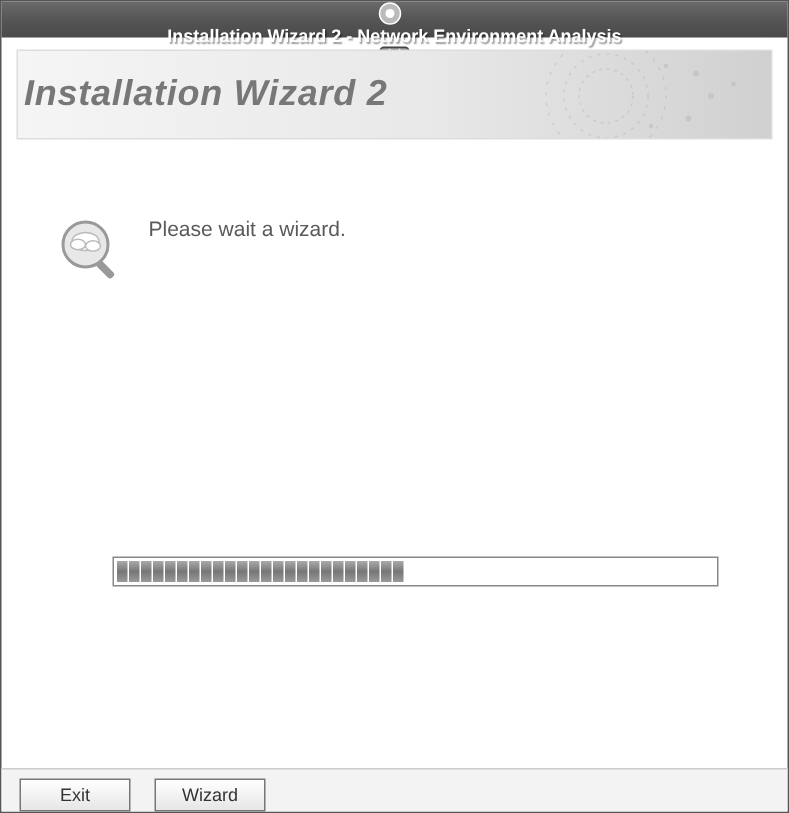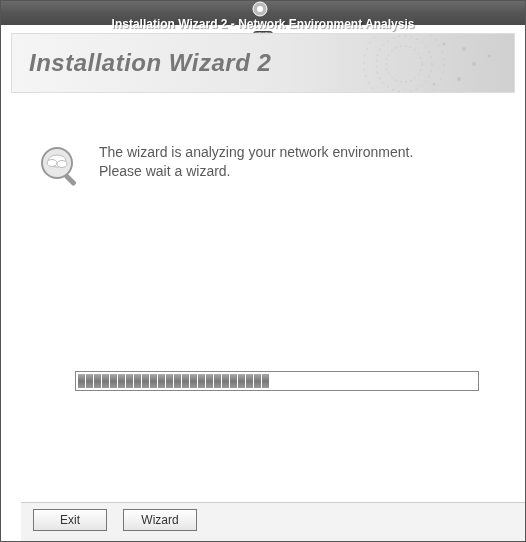--- a/index.html
+++ b/index.html
@@ -56,21 +56,21 @@
   .titlebar .close-btn svg { display:block; }
   .header-banner {
     margin: 8px 10px 0 10px;
     height: 60px;
     background: linear-gradient(to right, #f5f5f5 0%, #e8e8e8 55%, #d0d0d0 100%);
     border: 1px solid #ddd;
     position: relative;
     overflow: hidden;
     display: flex;
     align-items: center;
-    padding-left: 17px;
+    padding-left: 4px;
   }
   .header-banner .heading {
     font-size: 24px;
     font-weight: bold;
     color: #777;
     font-style: italic;
     letter-spacing: 0.5px;
   }
   .header-banner .dots {
     position: absolute;
@@ -114,24 +114,23 @@
     gap: 1px;
     overflow: hidden;
   }
   .progress .seg {
     width: 7px;
     background: linear-gradient(to bottom, #aaa 0%, #777 50%, #999 100%);
   }
   .footer {
     border-top: 1px solid #ccc;
     background: #f3f3f3;
-    padding: 6px 12px 10px 12px;
+    padding: 6px 12px 0 12px;
     display: flex;
     gap: 16px;
-    margin-left: 20px;
   }
   .btn {
     min-width: 74px;
     height: 22px;
     background: linear-gradient(to bottom, #fff, #e6e6e6);
     border: 1px solid #777;
     font-size: 12px;
     color: #333;
     cursor: pointer;
     display: flex;
@@ -183,21 +182,20 @@
       <div class="search-icon">
         <svg width="48" height="48" viewBox="0 0 48 48">
           <circle cx="20" cy="20" r="15" fill="#e8e8e8" stroke="#999" stroke-width="2"></circle>
           <ellipse cx="20" cy="18" rx="9" ry="6" fill="#fff" stroke="#bbb" stroke-width="1"></ellipse>
           <ellipse cx="15" cy="20" rx="5" ry="3.5" fill="#fff" stroke="#bbb" stroke-width="1"></ellipse>
           <ellipse cx="25" cy="21" rx="5" ry="3.5" fill="#fff" stroke="#bbb" stroke-width="1"></ellipse>
           <rect x="30" y="30" width="14" height="5" rx="2" transform="rotate(45 30 30)" fill="#999"></rect>
         </svg>
       </div>
       <div class="msg-text">
-        <div>The wizard is analyzing your network environment.</div>
         <div>Please wait a wizard.</div>
       </div>
     </div>
 
     <div class="progress-wrap">
       <div class="progress" id="progress-bar">
           <div class="seg"></div>
           <div class="seg"></div>
           <div class="seg"></div>
           <div class="seg"></div>

